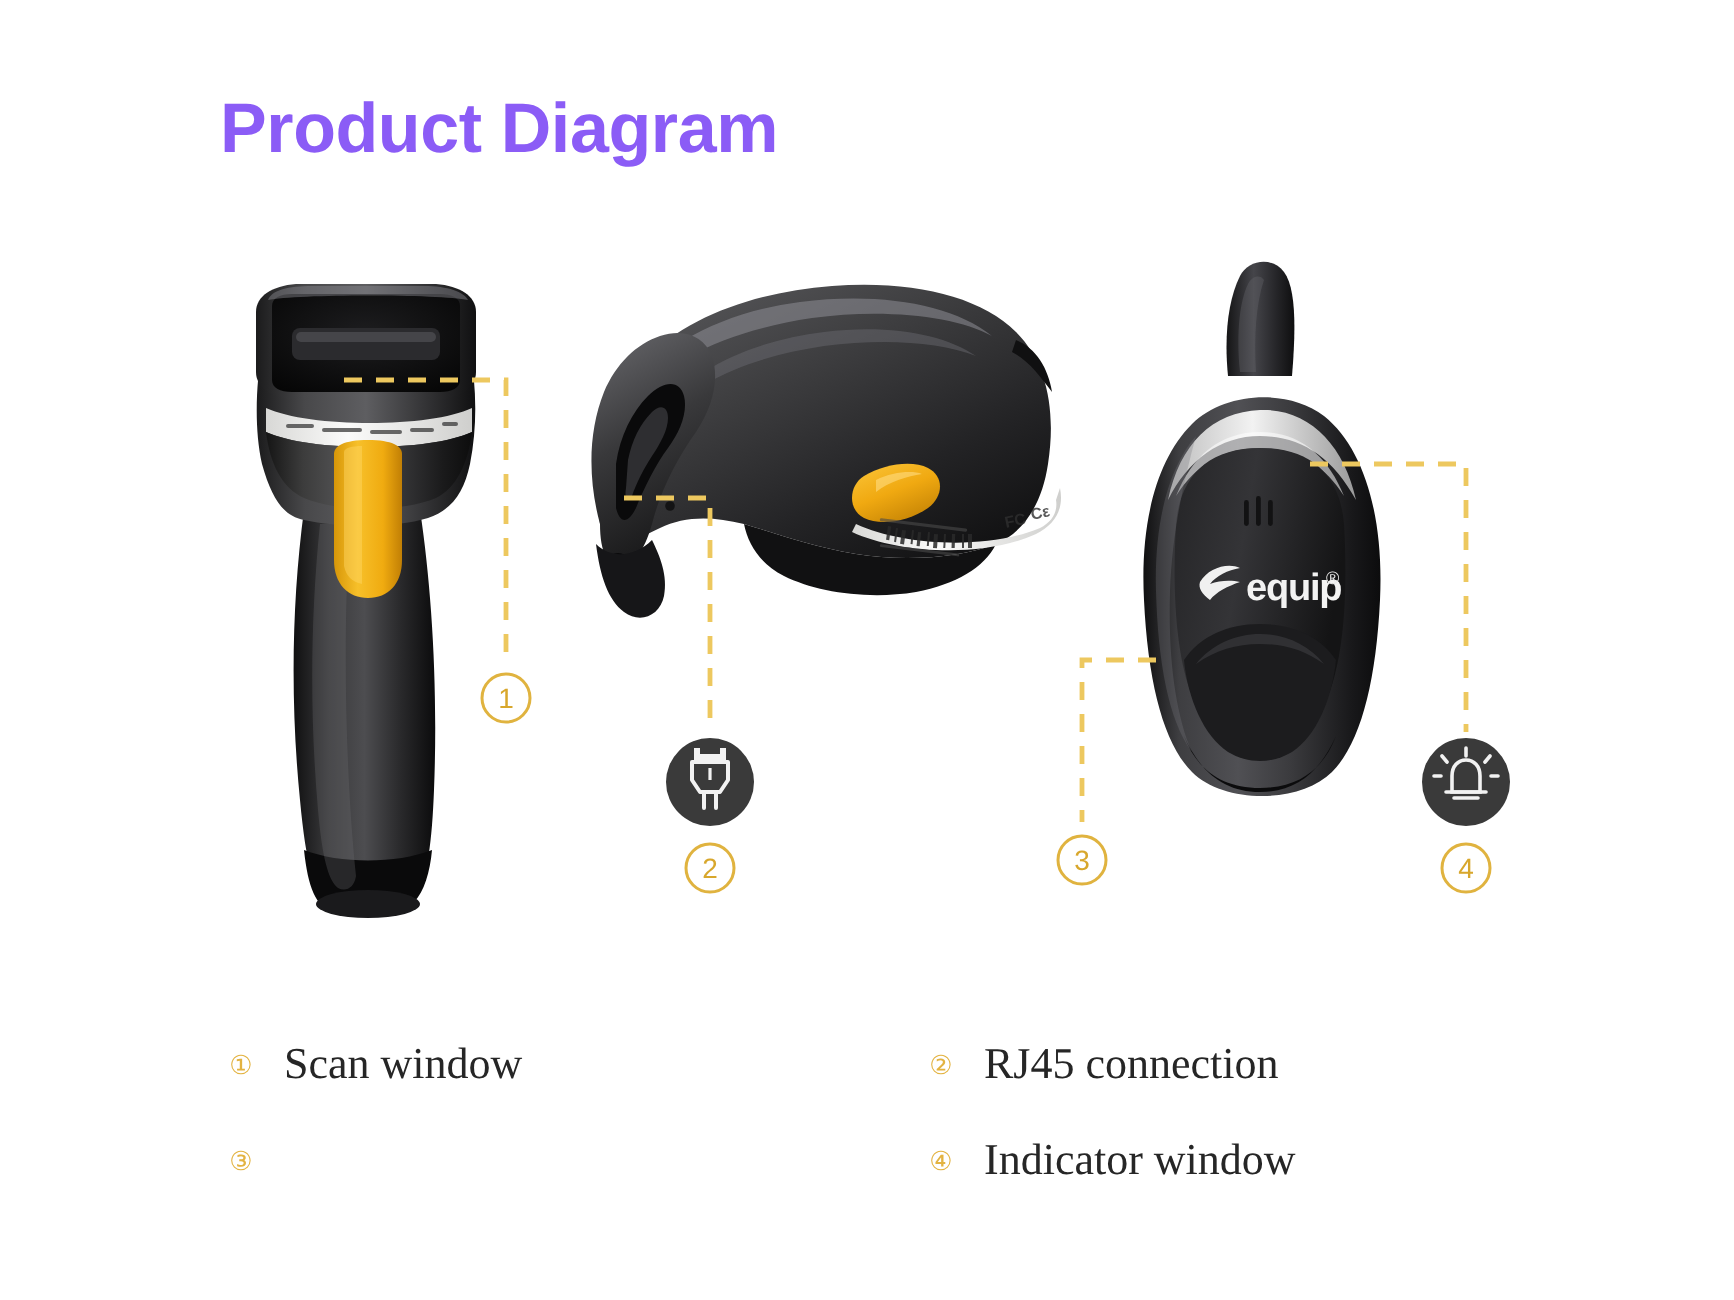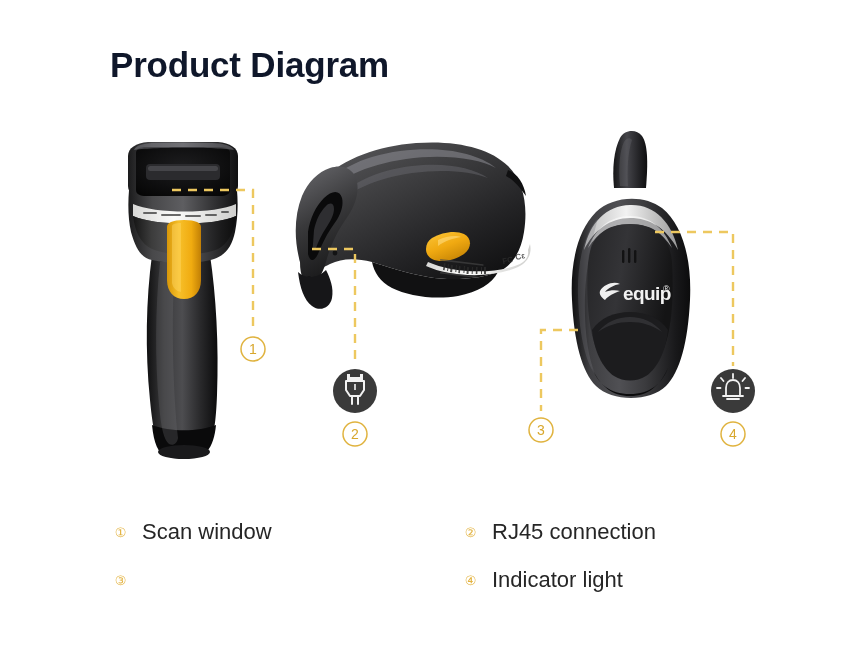--- a/index.html
+++ b/index.html
@@ -21,21 +21,21 @@
     background: #ffffff;
   }
 
   
   #page-title {
     position: absolute;
     left: 110px;
     top: 45px;
     font-size: 35px;
     font-weight: bold;
-    color: #0f172a;
+    color: #8b5cf6;
     letter-spacing: -0.2px;
     white-space: nowrap;
   }
 
   
   #diagram-stage {
     position: absolute;
     left: 0;
     top: 0;
     width: 867px;
@@ -77,21 +77,21 @@
     display: flex;
     align-items: center;
     justify-content: center;
     margin-right: 11px;
     font-family: "Liberation Sans", sans-serif;
   }
   .legend-label {
     font-size: 22px;
     color: #262626;
     white-space: nowrap;
-    font-family: Liberation Sans, sans-serif;
+    font-family: Liberation Serif, serif;
   }
 </style>
 </head>
 <body>
 
 <div id="page">
 
   <div id="page-title">Product Diagram</div>
 
   <div id="diagram-stage">
@@ -461,19 +461,19 @@
         <span class="legend-label">RJ45 connection</span>
       </div>
     </div>
 
     <div class="legend-row">
       <div class="legend-cell col-1">
         <span class="legend-num" style="border-color: rgb(227, 179, 65); color: rgb(227, 179, 65);">③</span>
       </div>
       <div class="legend-cell col-2">
         <span class="legend-num" style="border-color: rgb(227, 179, 65); color: rgb(227, 179, 65);">④</span>
-        <span class="legend-label">Indicator light</span>
+        <span class="legend-label">Indicator window</span>
       </div>
     </div>
 
   </div>
 
 </div>
 
 </body></html>

